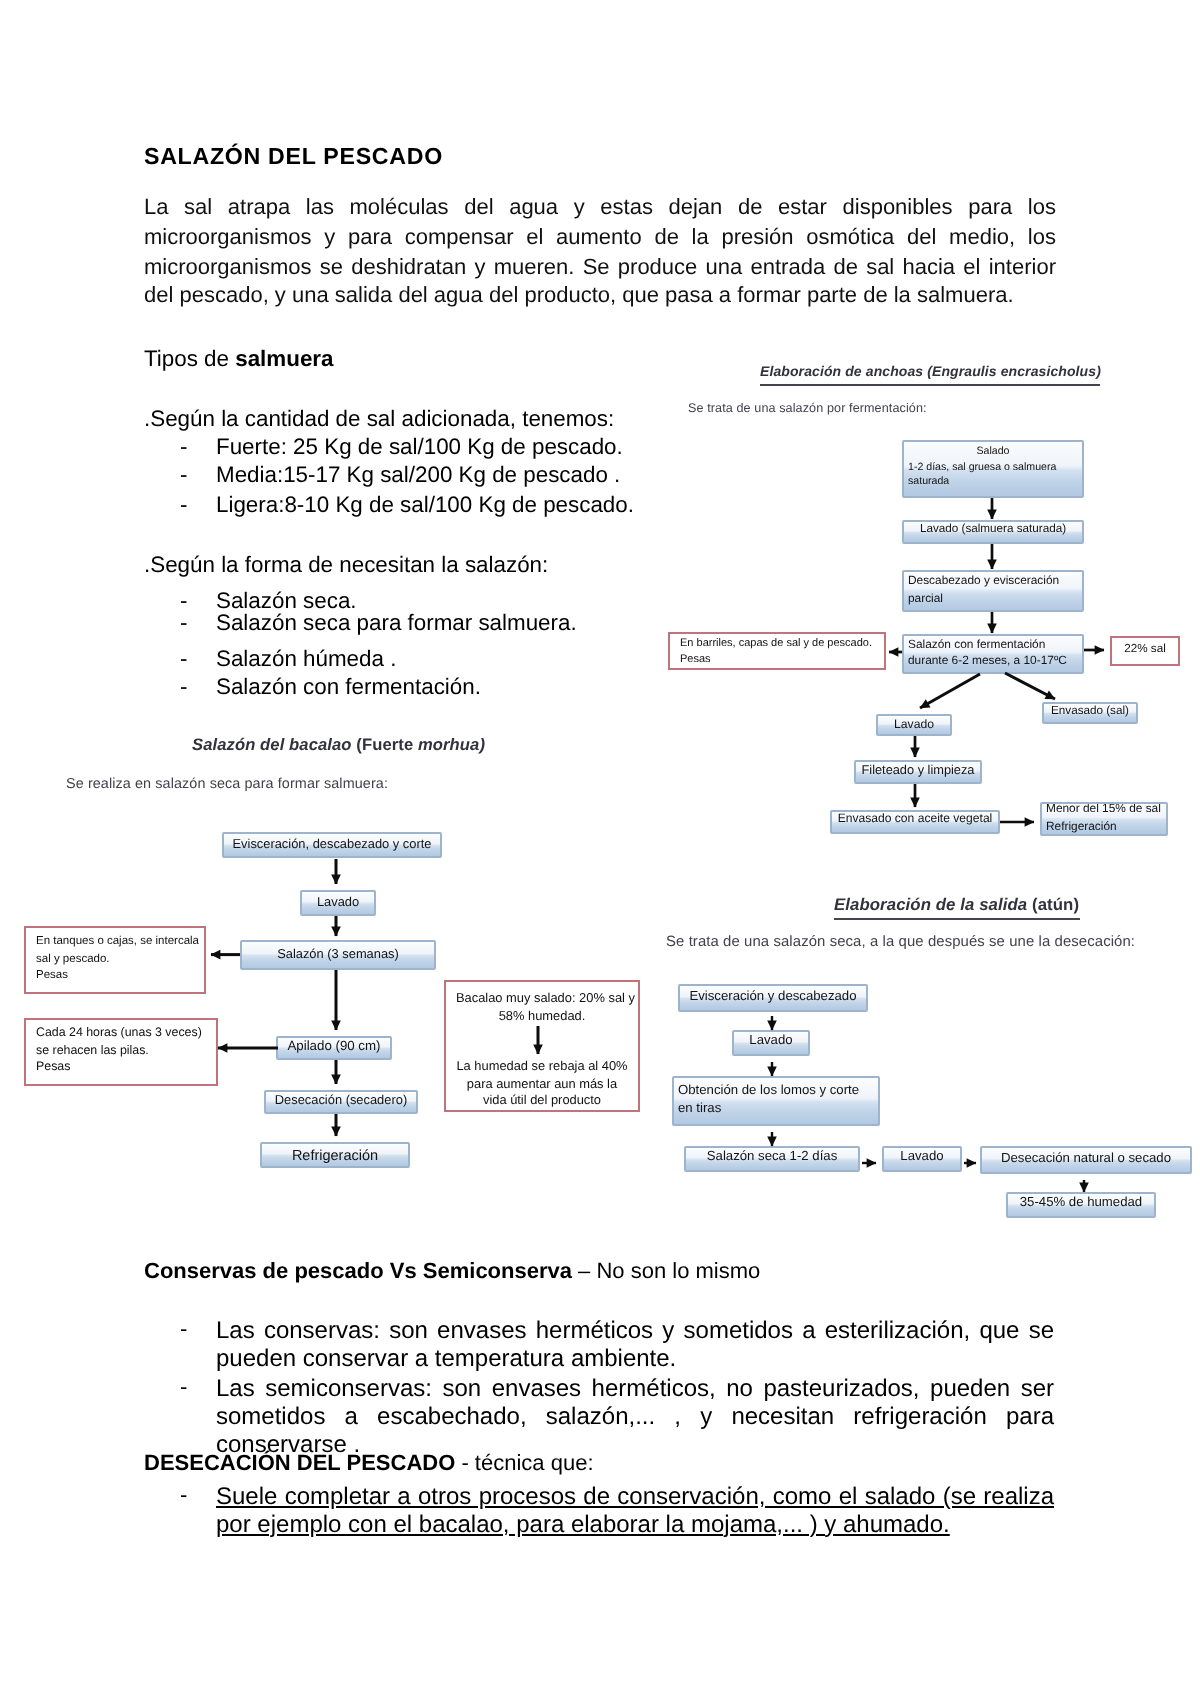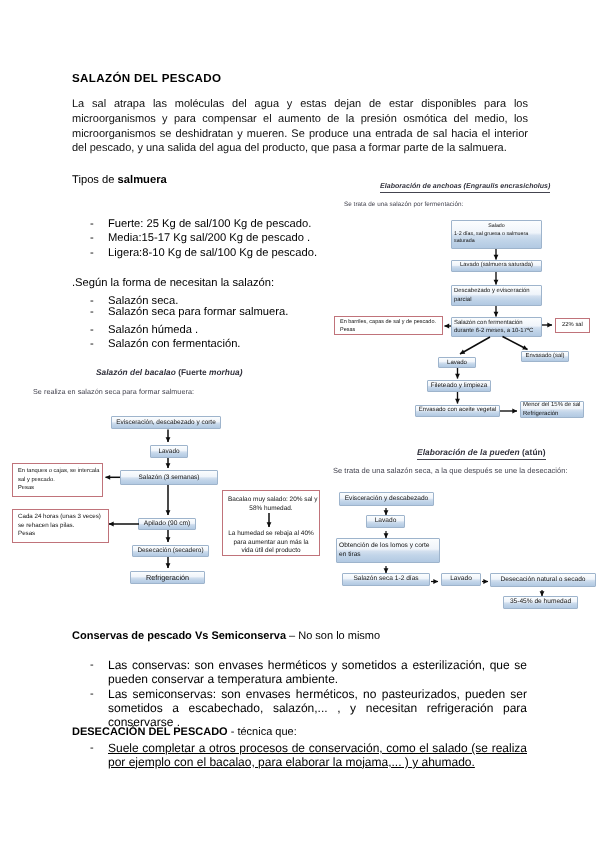--- a/index.html
+++ b/index.html
@@ -56,20 +56,21 @@
 <div class="page">
 
   <div class="abs h1" style="left:72px;top:72px;">SALAZÓN DEL PESCADO</div>
 
   <div class="abs para" style="left:72px;top:97px;width:456px;">La sal atrapa las moléculas del agua y estas dejan de estar disponibles para los microorganismos y para compensar el aumento de la presión osmótica del medio, los microorganismos se deshidratan y mueren. Se produce una entrada de sal hacia el interior del pescado, y una salida del agua del producto, que pasa a formar parte de la salmuera.</div>
 
   <div class="abs lead" style="left:72px;top:173px;">
     <span>Tipos de </span><b class="bold">salmuera</b>
   </div>
 
+  <div class="abs lead" style="left:72px;top:203px;">.Según la cantidad de sal adicionada, tenemos:</div>
   <div class="abs dash" style="left:90px;top:218px;">-</div>
   <div class="abs li" style="left:108px;top:218px;text-align:right;">Fuerte: 25 Kg de sal/100 Kg de pescado.</div>
   <div class="abs dash" style="left:90px;top:232px;">-</div>
   <div class="abs li" style="left:108px;top:232px;">Media:15-17 Kg  sal/200 Kg de pescado .</div>
   <div class="abs dash" style="left:90px;top:247px;">-</div>
   <div class="abs li" style="left:108px;top:247px;">Ligera:8-10 Kg de sal/100 Kg de pescado.</div>
 
   <div class="abs lead" style="left:72px;top:276px;">.Según la forma de necesitan la salazón:</div>
   <div class="abs dash" style="left:90px;top:295px;">-</div>
   <div class="abs li" style="left:108px;top:295px;">Salazón seca.</div>
@@ -236,21 +237,21 @@
     <line x1="158" y1="48" x2="158" y2="58" stroke="#0d0d0d" stroke-width="1.5" marker-end="url(#ahd)"></line>
     <line x1="110" y1="67.3" x2="95.5" y2="67.3" stroke="#0d0d0d" stroke-width="1.5" marker-end="url(#ahd)"></line>
     <line x1="158" y1="75" x2="158" y2="105" stroke="#0d0d0d" stroke-width="1.5" marker-end="url(#ahd)"></line>
     <line x1="129" y1="114" x2="99" y2="114" stroke="#0d0d0d" stroke-width="1.5" marker-end="url(#ahd)"></line>
     <line x1="158" y1="120" x2="158" y2="132" stroke="#0d0d0d" stroke-width="1.5" marker-end="url(#ahd)"></line>
     <line x1="158" y1="147" x2="158" y2="158" stroke="#0d0d0d" stroke-width="1.5" marker-end="url(#ahd)"></line>
     <line x1="259" y1="103" x2="259" y2="117" stroke="#0d0d0d" stroke-width="1.5" marker-end="url(#ahd)"></line>
   </svg>
 
   <div class="dtitle b3" style="left:417px;top:447px;">
-    <span style="font-style:italic">Elaboración de la pueden </span><span style="font-style:normal">(atún)</span>
+    <span style="font-style:italic">Elaboración de la salida </span><span style="font-style:normal">(atún)</span>
   </div>
   <div class="dsub b3" style="left:333px;top:466px;">Se trata de una salazón seca, a la que después se une la desecación:</div>
 
   <div class="fbox b3" style="left:339px;top:492px;width:95px;height:14px;">
     <span class="t" style="text-align:center">Evisceración y descabezado</span>
   </div>
 
   <div class="fbox b3" style="left:366px;top:515px;width:39px;height:13px;">
     <span class="t" style="text-align:center">Lavado</span>
   </div>

